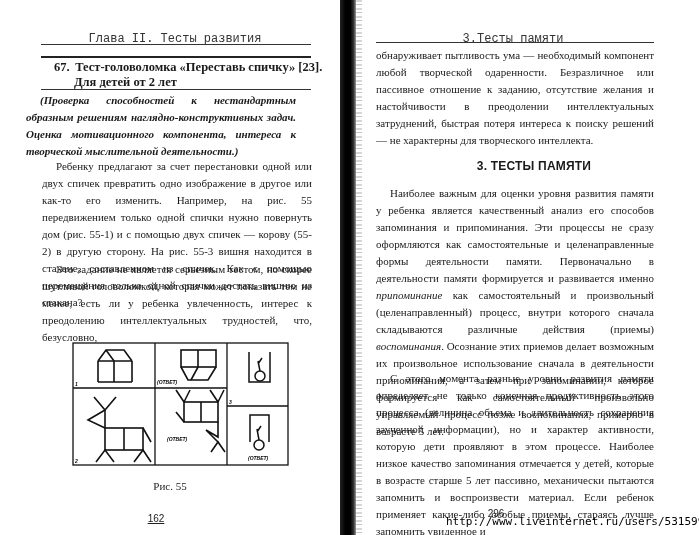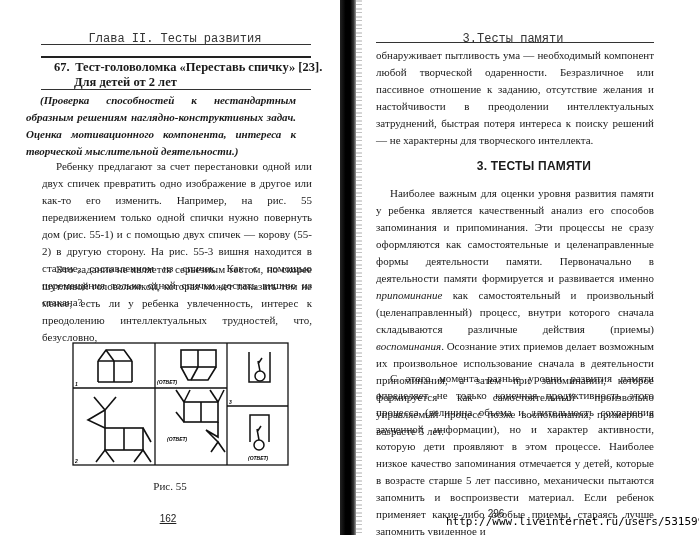--- a/index.html
+++ b/index.html
@@ -109,21 +109,21 @@
 
     <text class="fig-label" x="85" y="42">(ОТВЕТ)</text>
     <text class="fig-label" x="95" y="99">(ОТВЕТ)</text>
     <text class="fig-label" x="176" y="118">(ОТВЕТ)</text>
     <text class="fig-label" x="3" y="44">1</text>
     <text class="fig-label" x="3" y="121">2</text>
     <text class="fig-label" x="157" y="62">3</text>
   </svg>
 
   <div class="fig-caption">Рис. 55</div>
-  <div class="page-num" style="left:12px; width:312px; top:513px;text-decoration:underline;">162</div>
+  <div class="page-num" style="left:0; width:312px; top:513px;text-decoration:underline;">162</div>
 </div>
 
 <div class="spine"></div>
 
 <div class="page" id="right-page" style="background:transparent;">
 </div>
 <div class="running-head" style="left:378px; top:32px; width:270px;text-align:center;">3.Тесты памяти</div>
 <div class="rule" style="left:376px; top:42px; width:278px;"></div>
 
 <div class="para" style="left:376px; top:47px; width:278px;">обнаруживает пытливость ума — необходимый компонент любой творческой одаренности. Безразличное или пассивное отношение к заданию, отсутствие желания и настойчивости в преодолении интеллектуальных затруднений, быстрая потеря интереса к поиску решений — не характерны для творческого интеллекта.</div>

